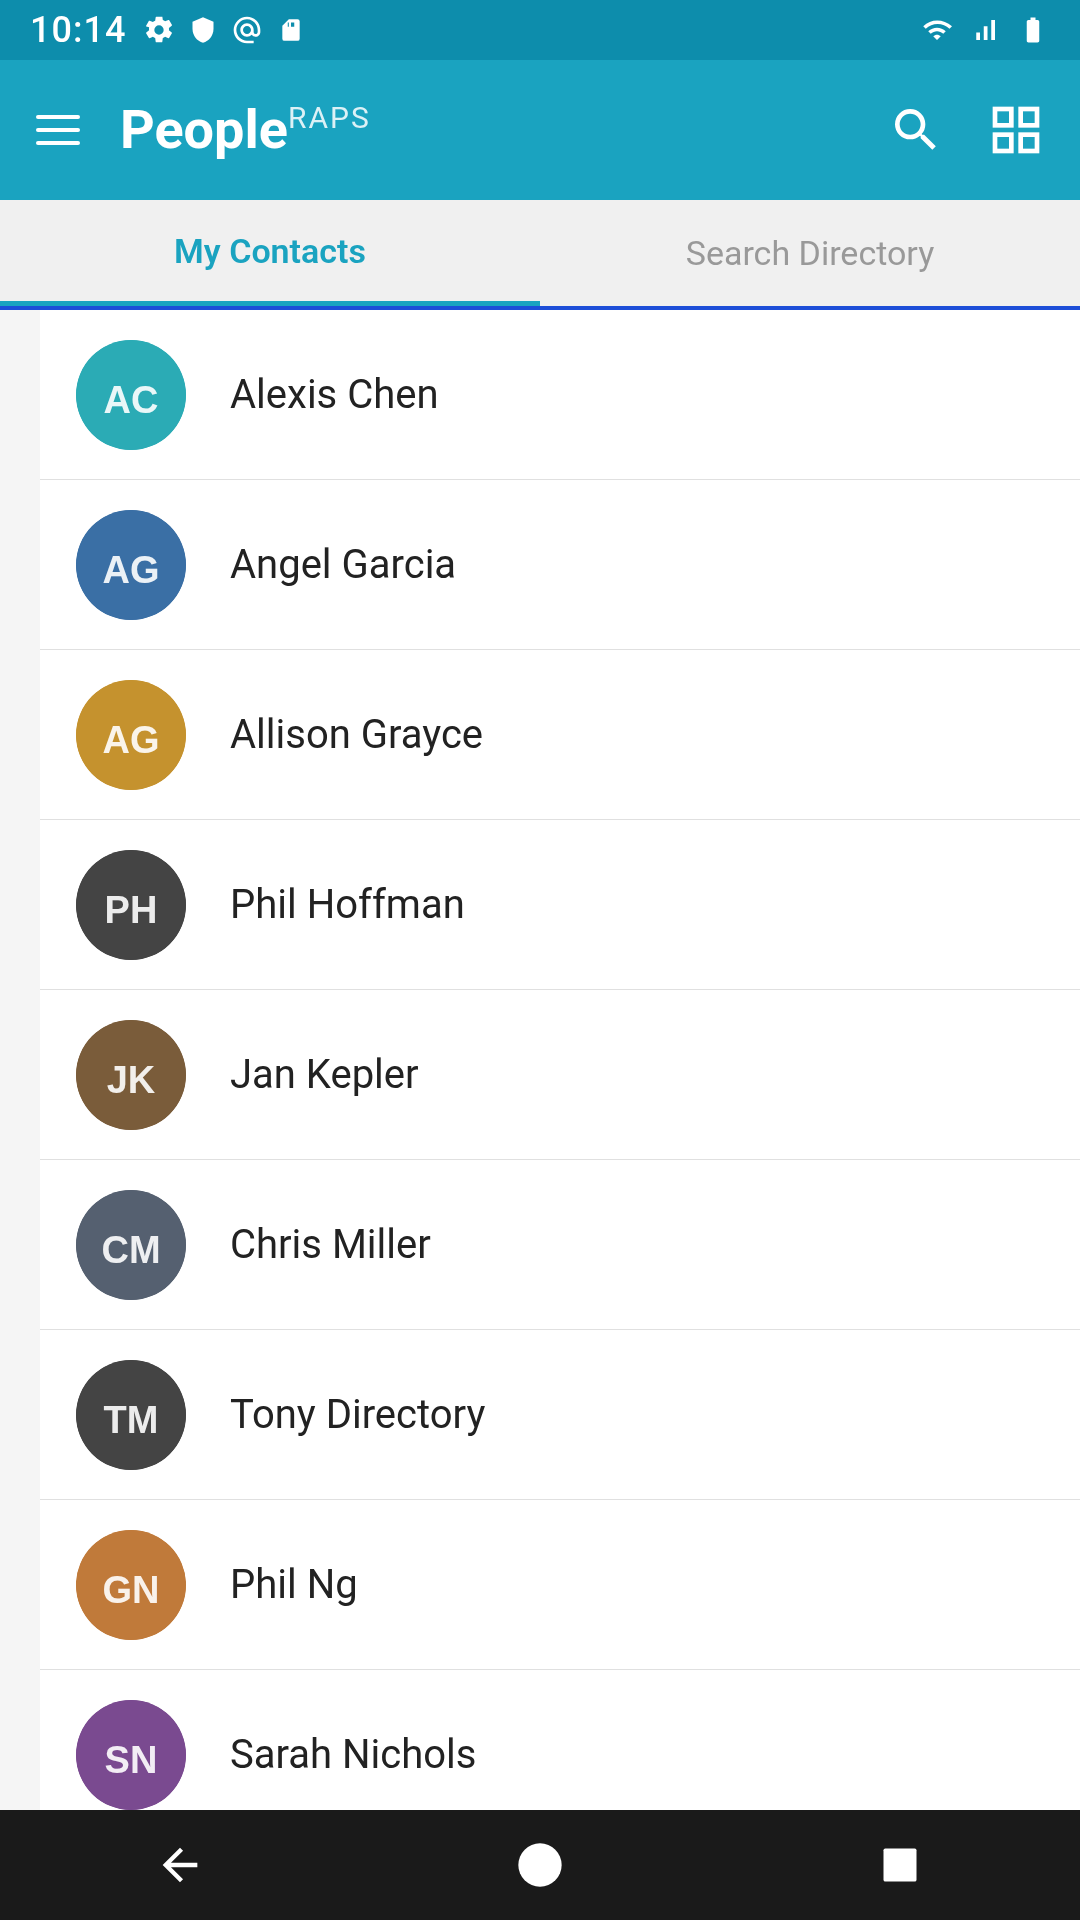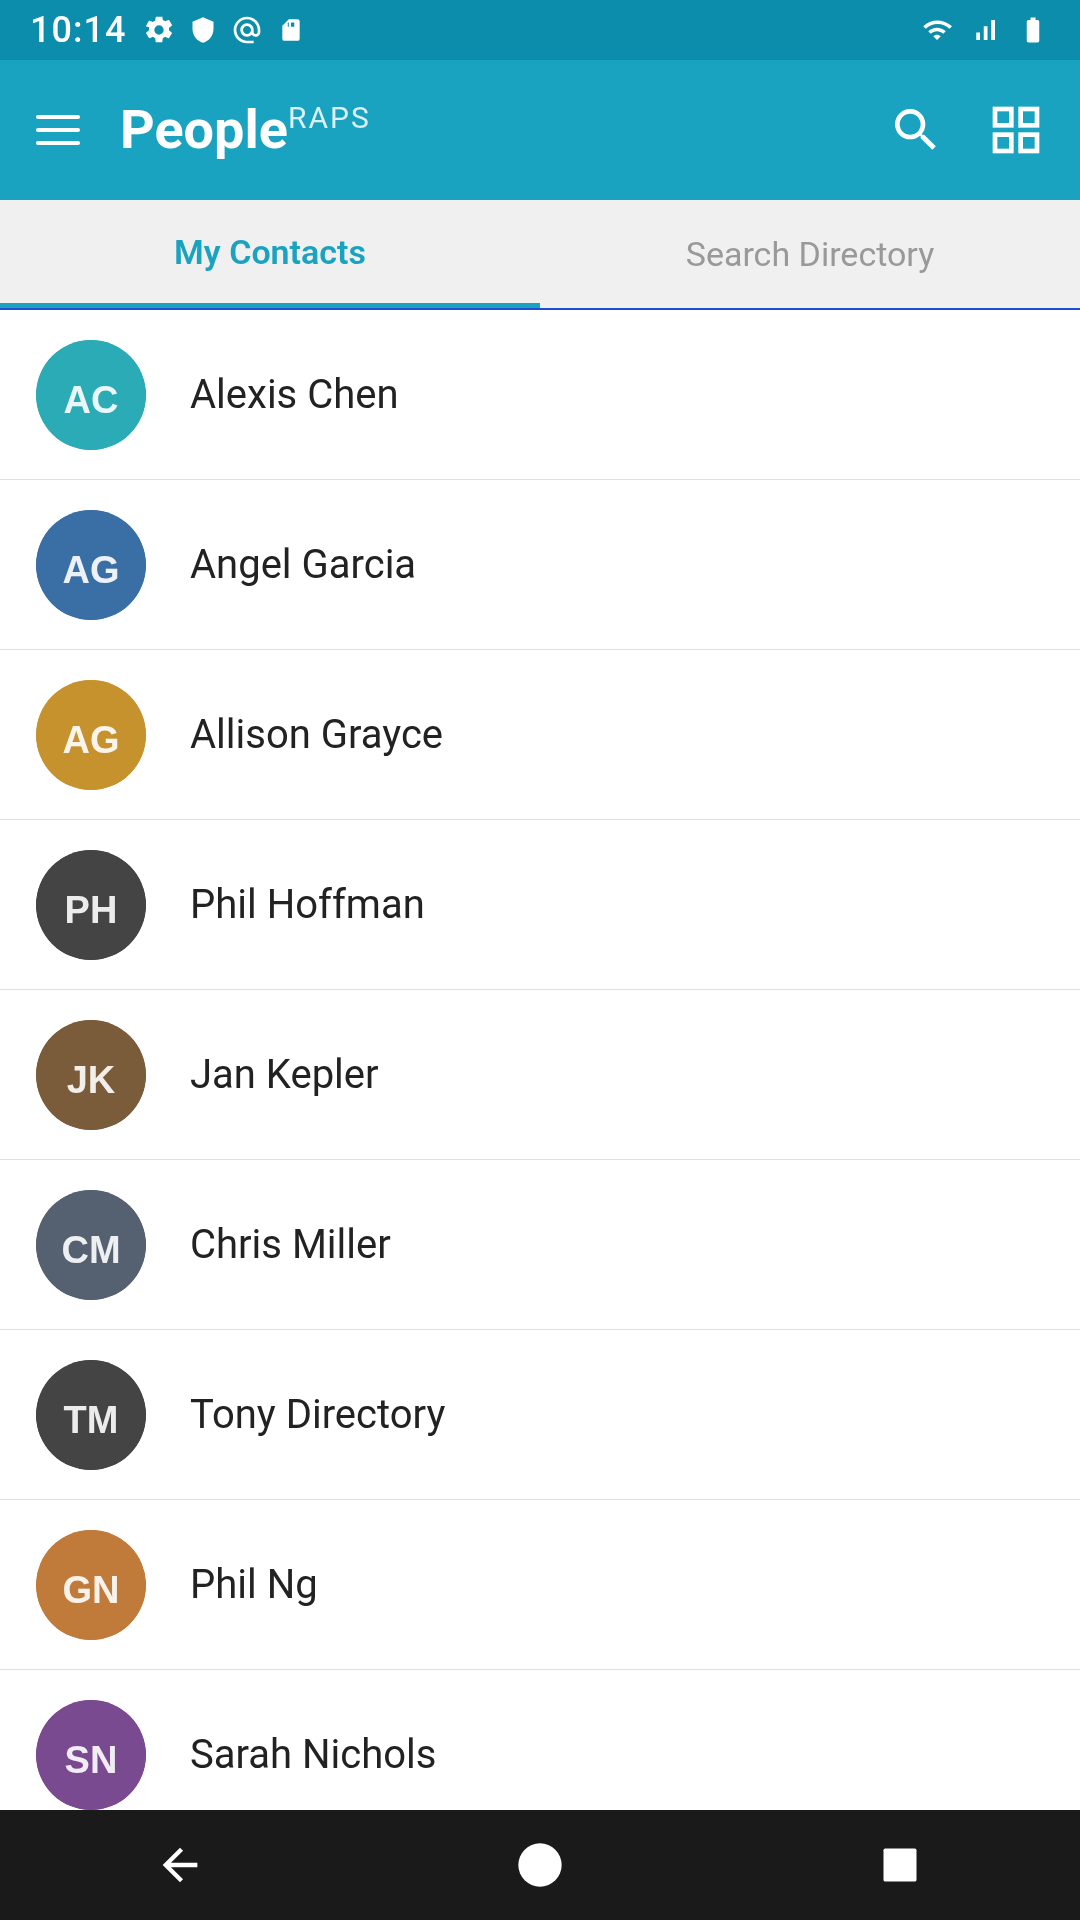--- a/index.html
+++ b/index.html
@@ -105,21 +105,21 @@
       display: flex;
       align-items: center;
       justify-content: center;
     }
 
     
     .tabs {
       display: flex;
       background: #f0f0f0;
       height: 110px;
-      border-bottom: 2px solid #1d4ed8;
+      border-bottom: 4px solid #1d4ed8;
     }
     .tab {
       flex: 1;
       display: flex;
       align-items: center;
       justify-content: center;
       font-size: 34px;
       cursor: pointer;
       position: relative;
     }
@@ -130,20 +130,21 @@
     }
     .tab.inactive {
       color: #999;
     }
 
     
     .contact-list {
       background: white;
       overflow-y: auto;
       height: calc(1920px - 60px - 140px - 110px - 110px);
+      margin-left: 40px;
     }
     .contact-item {
       display: flex;
       align-items: center;
       padding: 0 36px;
       height: 170px;
       border-bottom: 1px solid #e0e0e0;
       cursor: pointer;
       background: white;
     }

